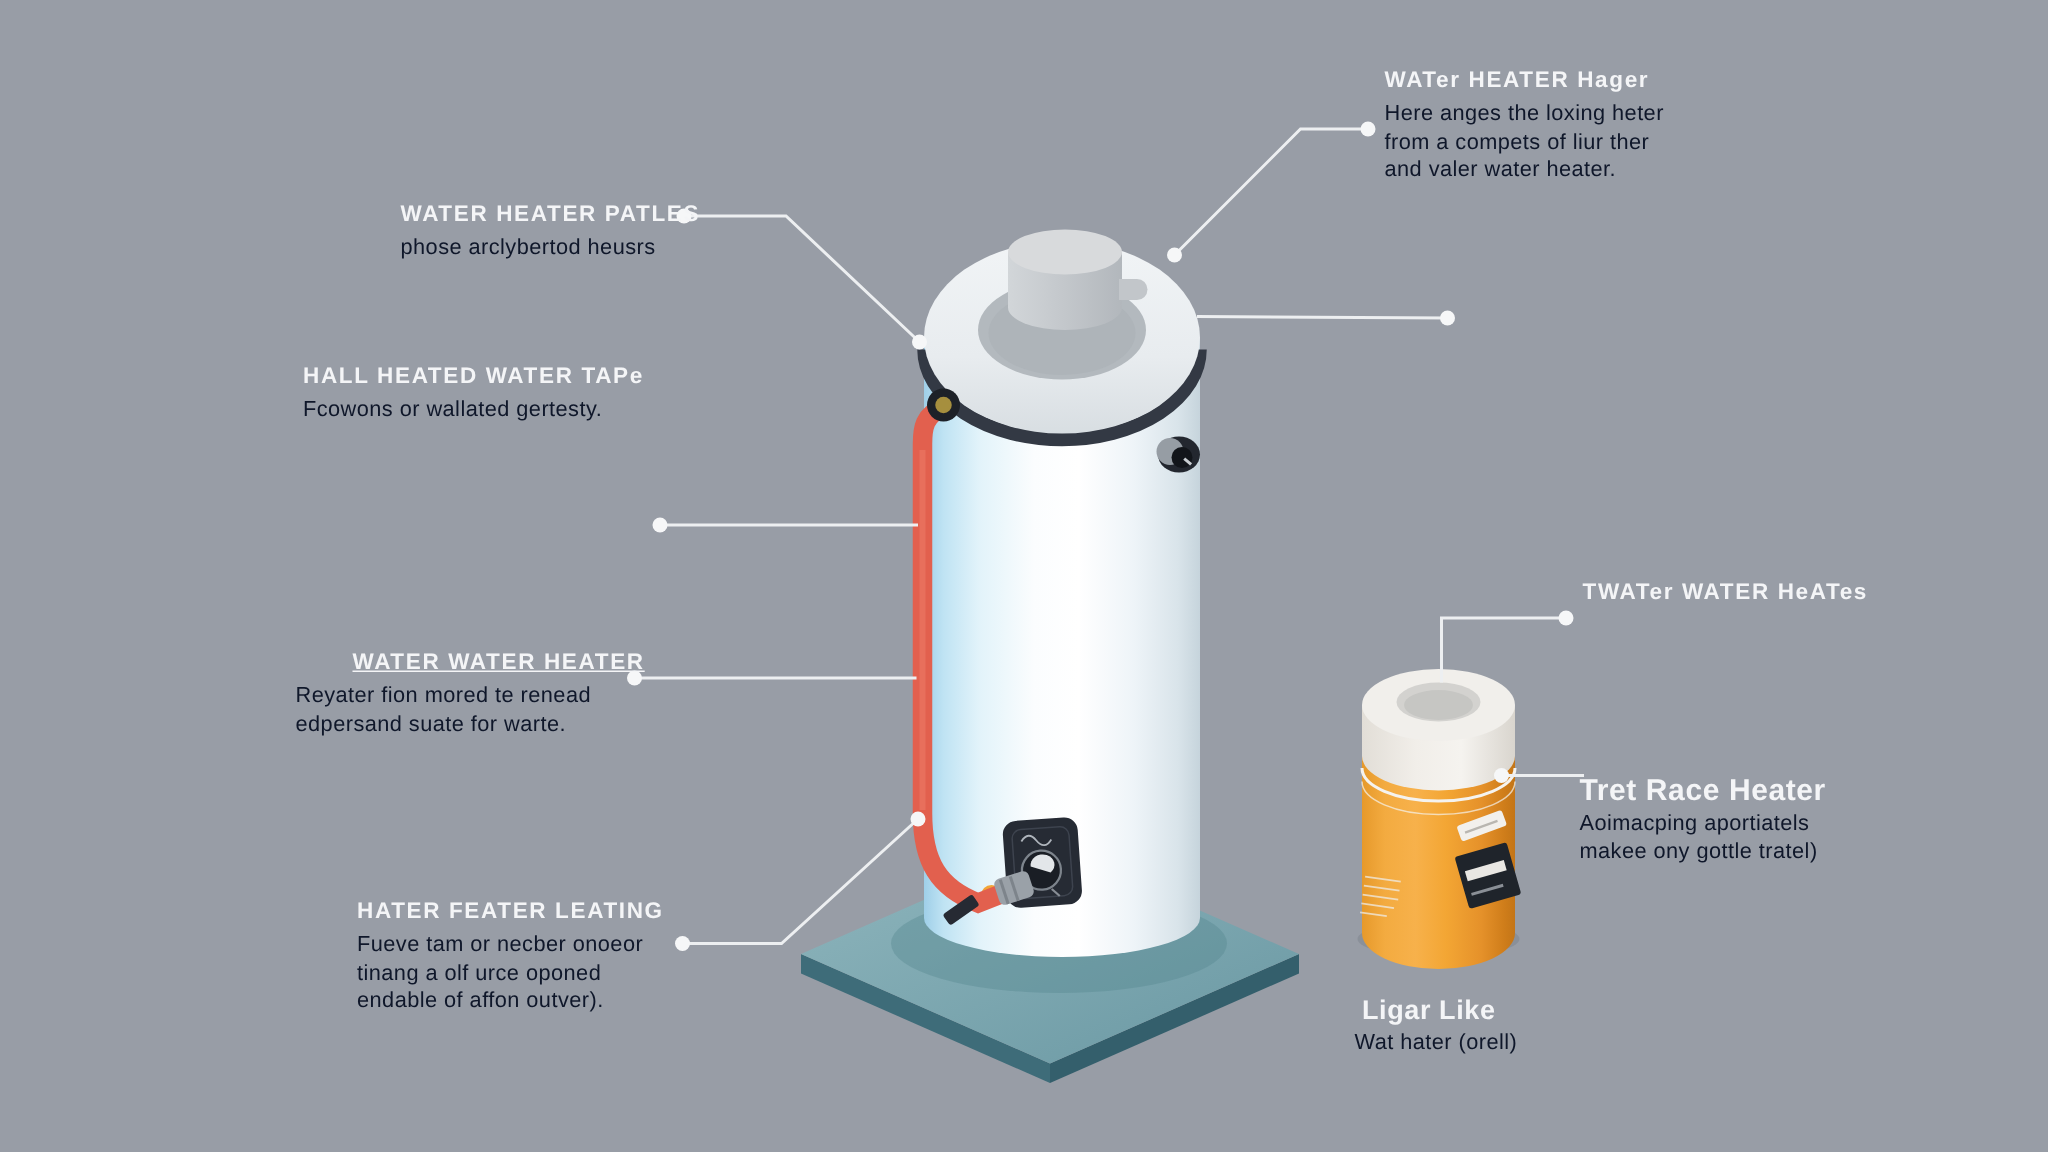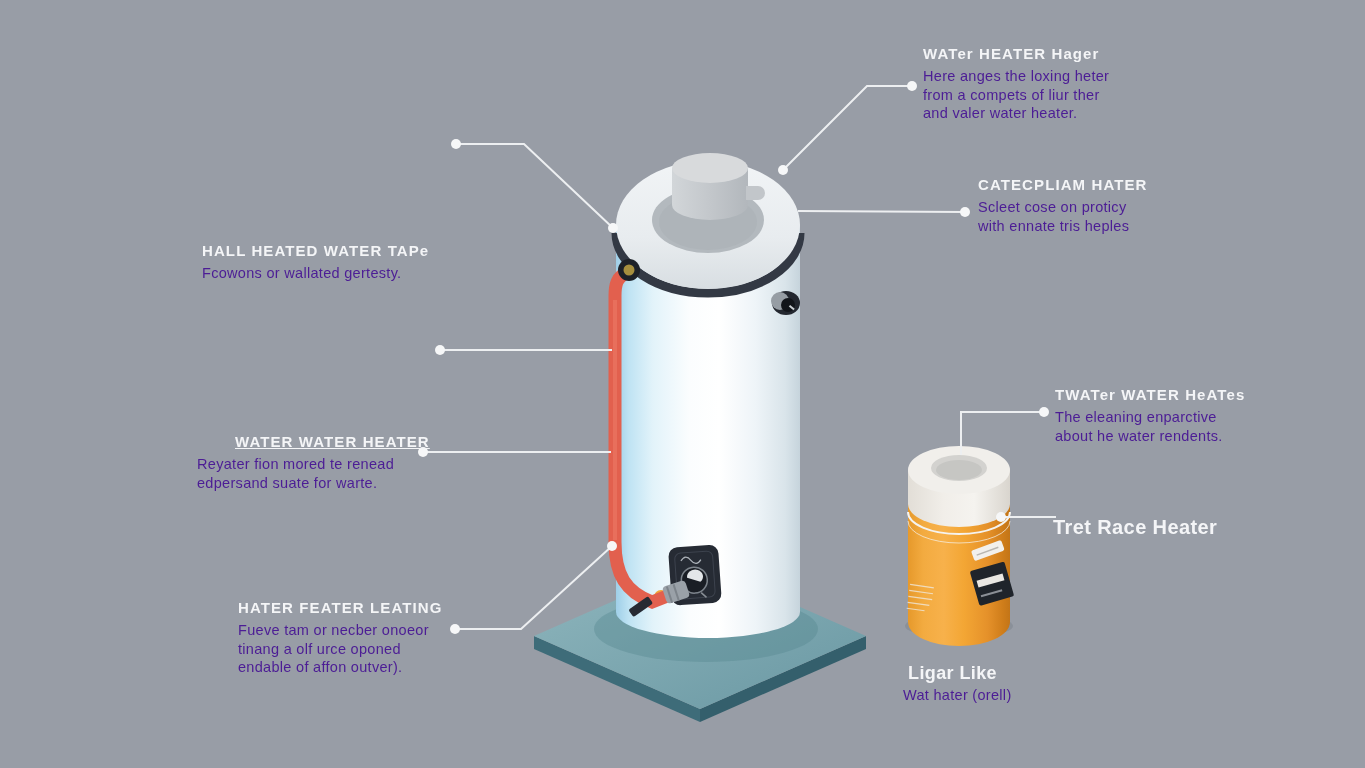--- a/index.html
+++ b/index.html
@@ -10,21 +10,21 @@
   }
   .stage{position:absolute;left:0;top:0;width:1365px;height:748px;}
   svg.diagram{position:absolute;left:0;top:0;}
   .callout{position:absolute;color:#f4f5f7;}
   .c-title{
     font-size:15px;font-weight:bold;letter-spacing:1.1px;line-height:20px;
     color:#f4f5f7;white-space:nowrap;
   }
   .c-sub{margin-top:3px;}
   .c-line{
-    font-size:14.5px;line-height:18.5px;color:#4c1d95;
+    font-size:14.5px;line-height:18.5px;color:#0f172a;
     letter-spacing:.3px;white-space:nowrap;
   }
   .t-big .c-title{font-size:20px;letter-spacing:.4px;}
   .t-med .c-title{font-size:18px;letter-spacing:.4px;}
   .indent-38 .c-title{margin-left:38px;text-decoration:underline;}
   .indent-16 .c-title{margin-left:5px;}
 </style>
 </head>
 <body>
 
@@ -178,55 +178,54 @@
 
 <div class="callout" style="left:923px;top:44px">
   <div class="c-title">WATer HEATER Hager</div>
   <div class="c-sub">
     <div class="c-line">Here anges the loxing heter</div>
     <div class="c-line">from a compets of liur ther</div>
     <div class="c-line">and valer water heater.</div>
   </div>
 </div>
 
-
-<div class="callout" style="left:978px;top:175px">
-  <div class="c-title">CATECPLIAM HATER</div>
-  <div class="c-sub">
-    <div class="c-line">Scleet cose on proticy</div>
-    <div class="c-line">with ennate tris heples</div>
-  </div>
-</div>
+<div class="callout" style="left:267px;top:133px">
+  <div class="c-title">WATER HEATER PATLES</div>
+  <div class="c-sub">
+    <div class="c-line">phose arclybertod heusrs</div>
+  </div>
+</div>
+
 
 <div class="callout" style="left:202px;top:241px">
   <div class="c-title">HALL HEATED WATER TAPe</div>
   <div class="c-sub">
     <div class="c-line">Fcowons or wallated gertesty.</div>
   </div>
 </div>
 
 
 <div class="callout" style="left:1055px;top:385px">
   <div class="c-title">TWATer WATER HeATes</div>
-  <div class="c-sub">
-    <div class="c-line">The eleaning enparctive</div>
-    <div class="c-line">about he water rendents.</div>
-  </div>
 </div>
 
 <div class="callout indent-38" style="left:197px;top:432px">
   <div class="c-title">WATER WATER HEATER</div>
   <div class="c-sub">
     <div class="c-line">Reyater fion mored te renead</div>
     <div class="c-line">edpersand suate for warte.</div>
   </div>
 </div>
 
 <div class="callout t-big" style="left:1053px;top:517px">
   <div class="c-title">Tret Race Heater</div>
+  <div class="c-sub">
+    <div class="c-line">Aoimacping aportiatels</div>
+    <div class="c-line">makee ony gottle tratel)</div>
+  </div>
 </div>
 
 <div class="callout" style="left:238px;top:598px">
   <div class="c-title">HATER FEATER LEATING</div>
   <div class="c-sub">
     <div class="c-line">Fueve tam or necber onoeor</div>
     <div class="c-line">tinang a olf urce oponed</div>
     <div class="c-line">endable of affon outver).</div>
   </div>
 </div>

